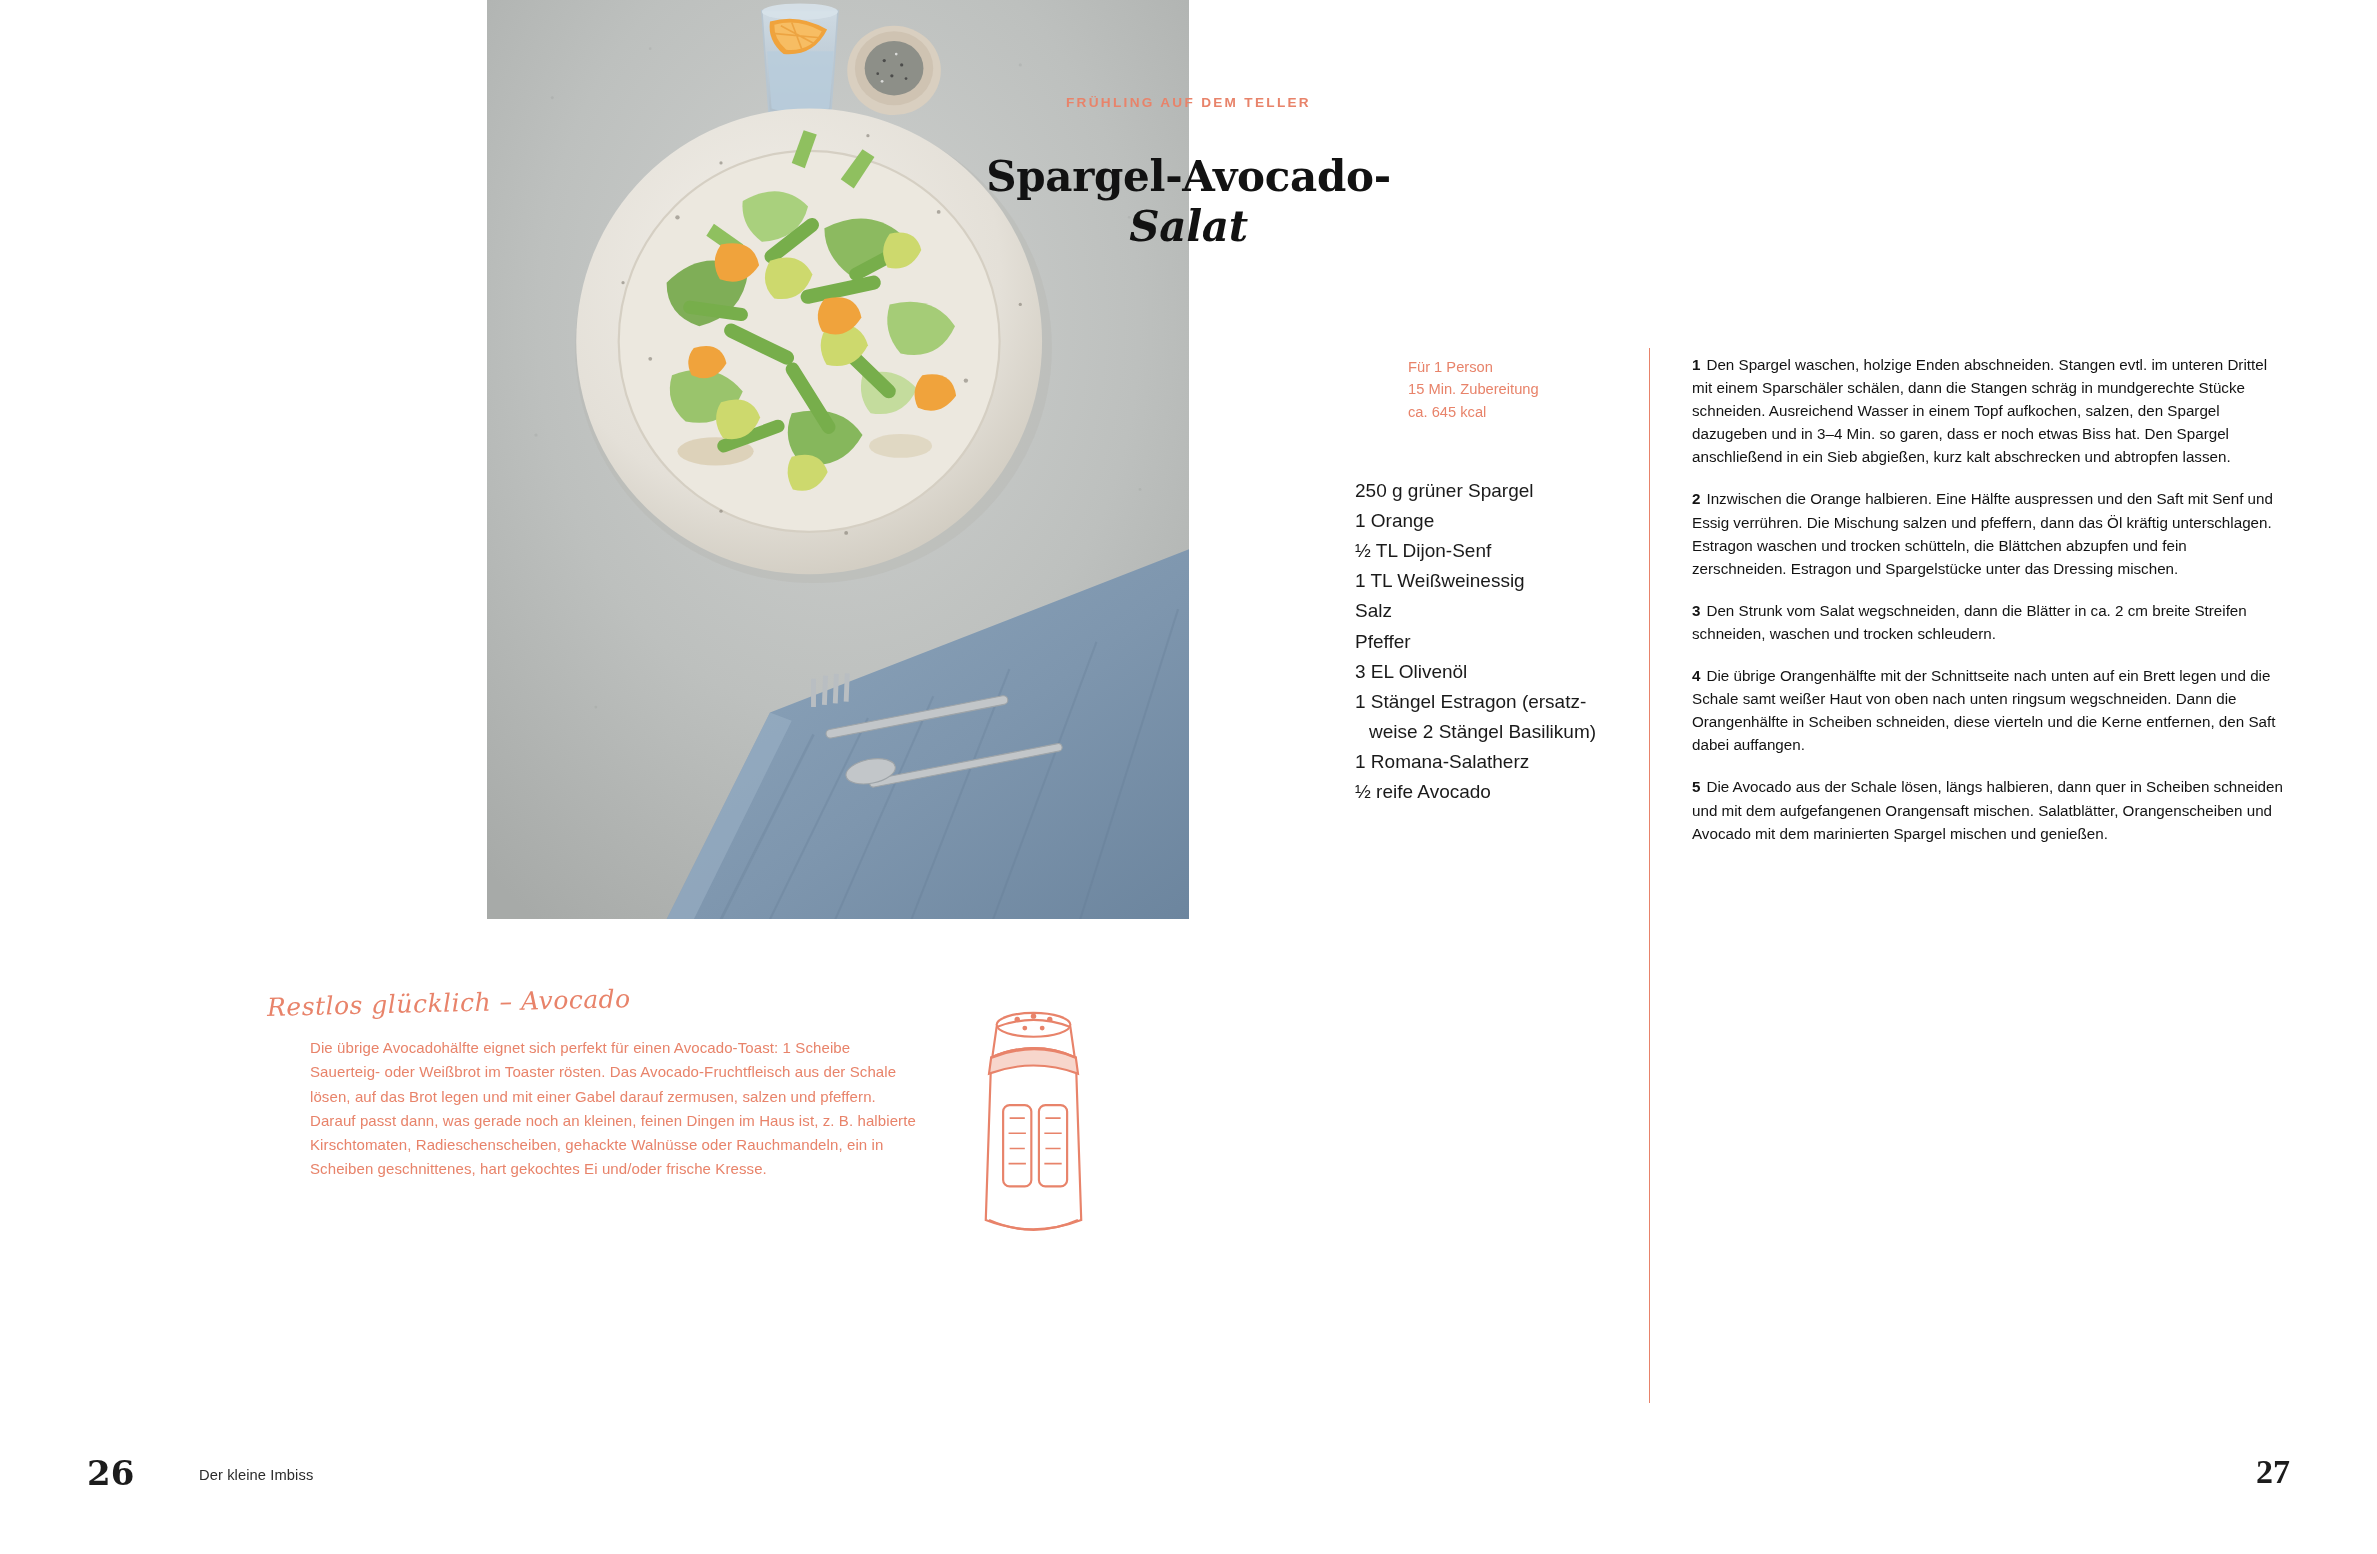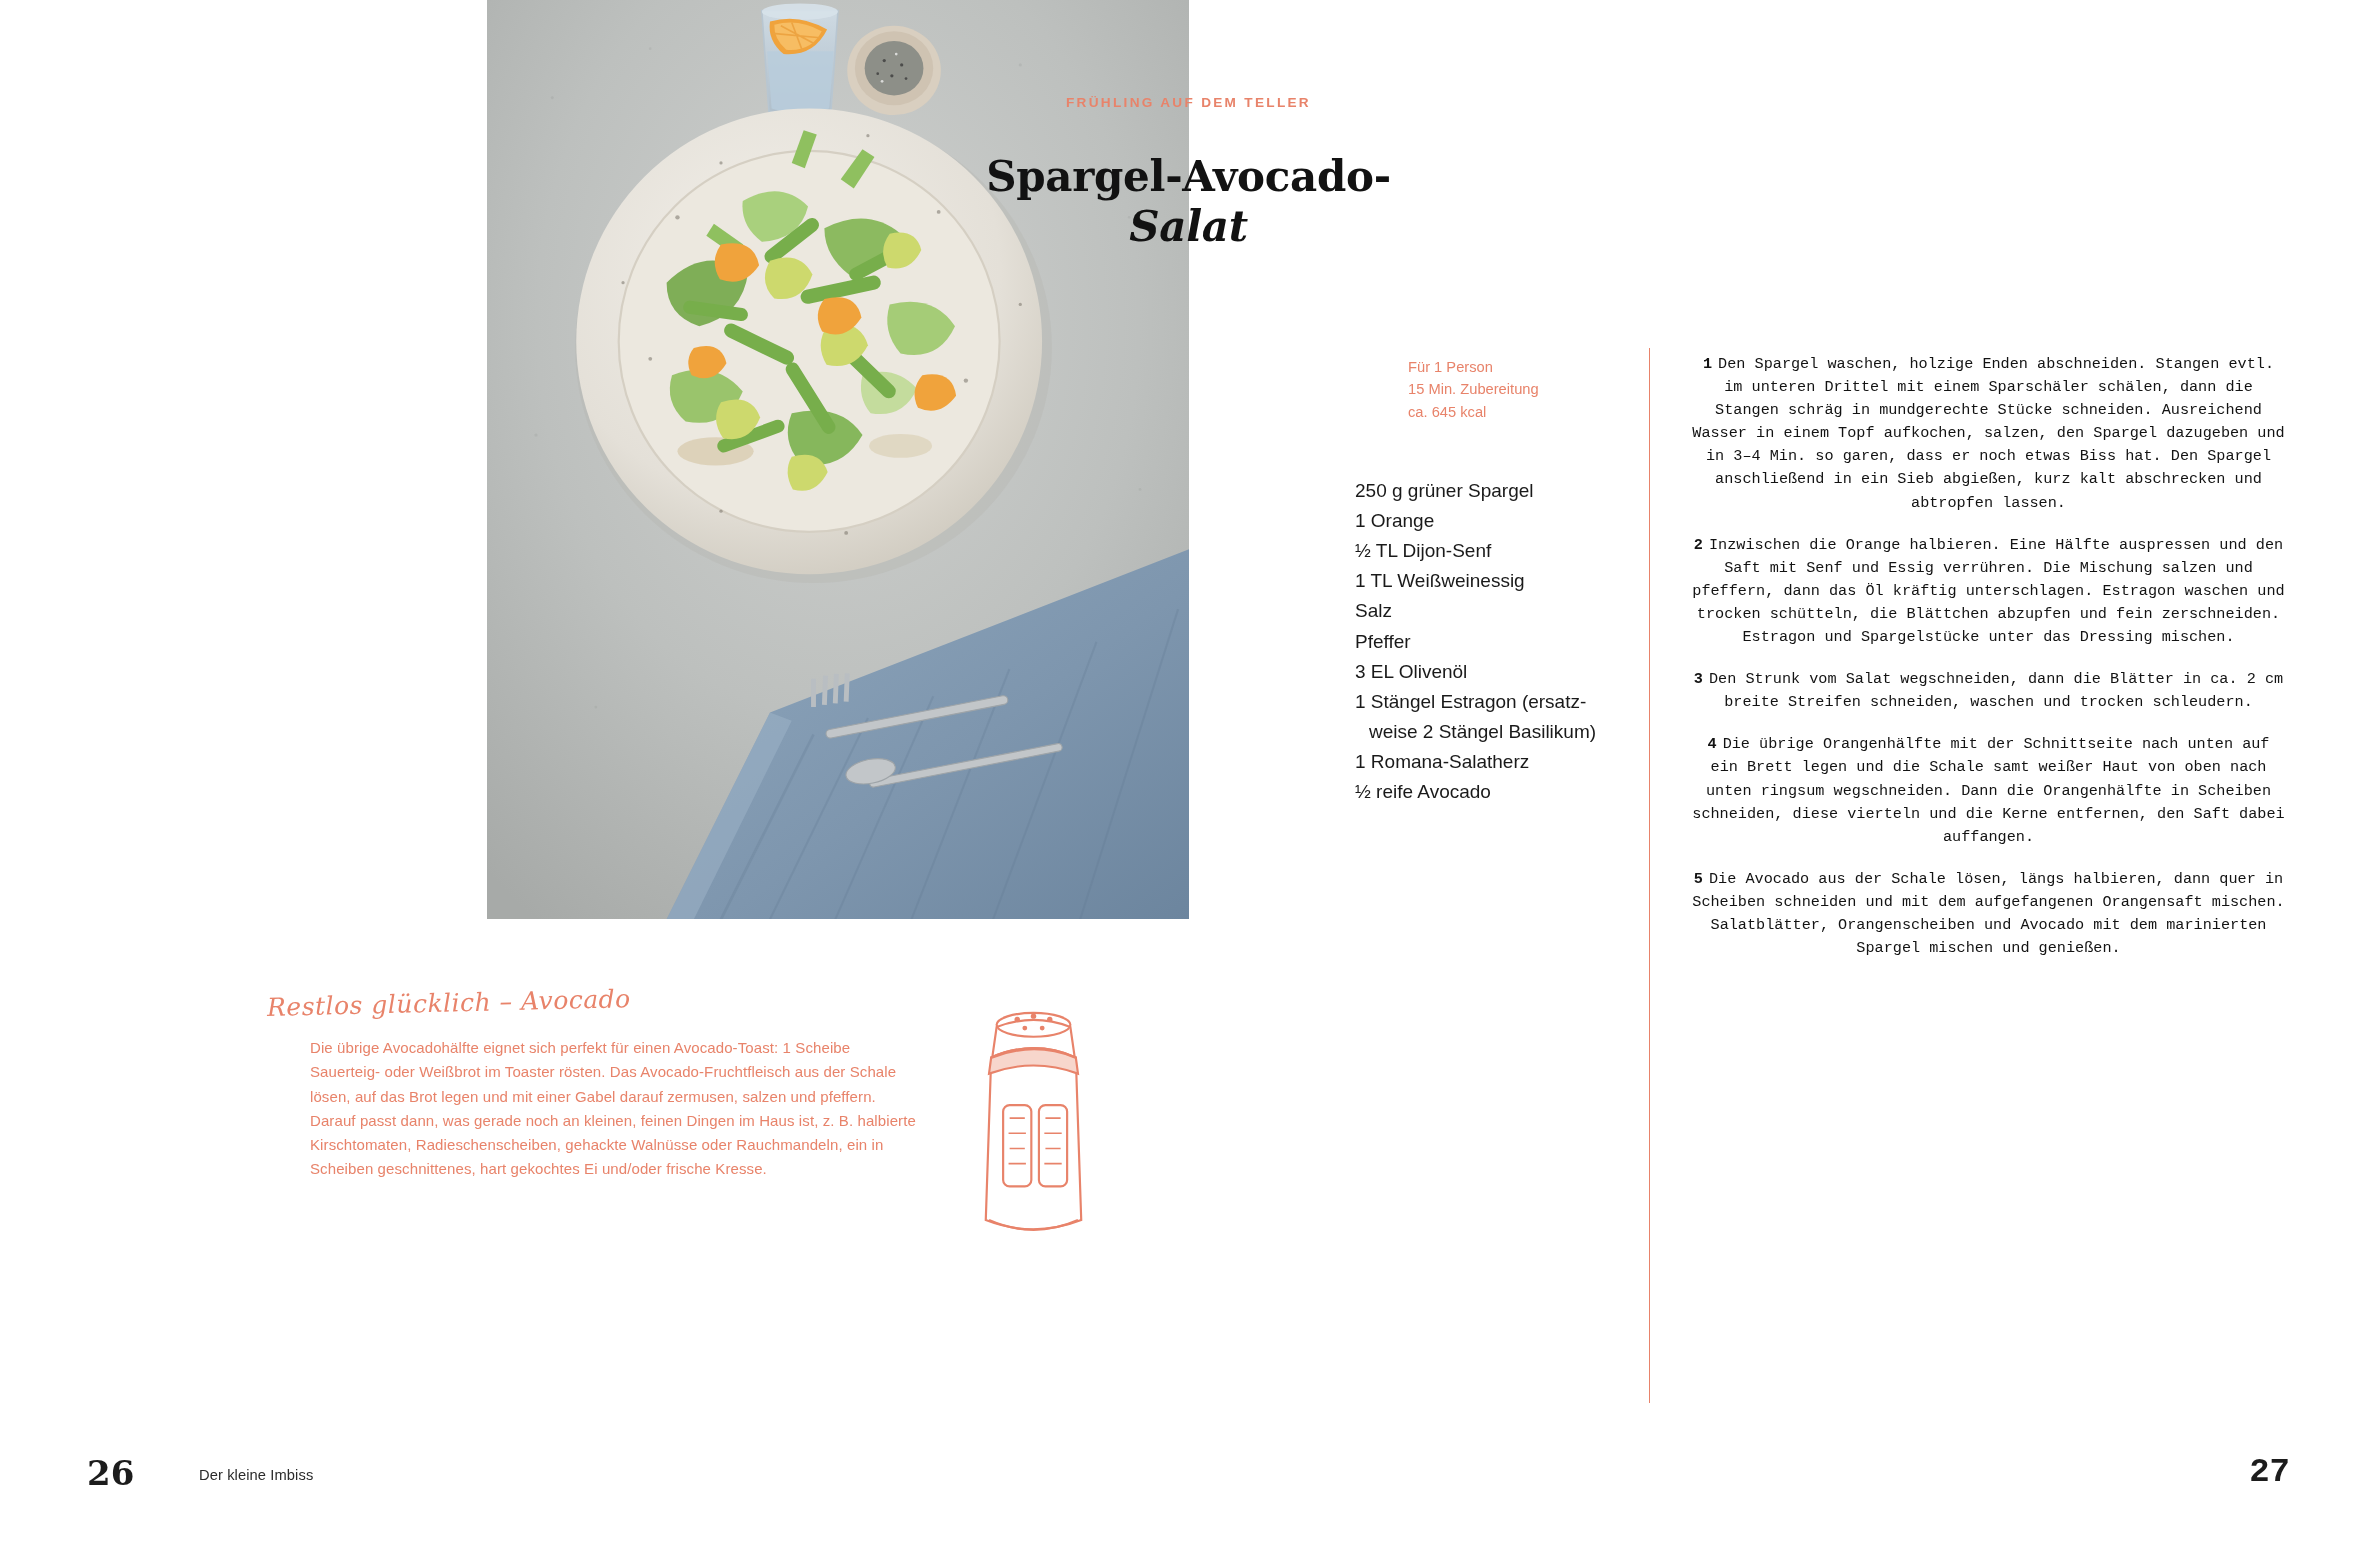--- a/index.html
+++ b/index.html
@@ -133,35 +133,35 @@
     left: 1649px; top: 348px;
     width: 1.1px; height: 1055px;
     background: #e8836a;
   }
 
   
   #steps {
     position: absolute;
     left: 1692px; top: 353px;
     width: 593px;
-    font-family: Liberation Mono, monospace;
+    font-family: Liberation Sans, sans-serif;
     font-size: 15.2px;
     line-height: 1.52;
     color: #131313;
-    text-align: center;
+    text-align: left;
   }
   #steps p { margin: 0 0 19px 0; }
   #steps p:last-child { margin-bottom: 0; }
   #steps .num { font-weight: bold; padding-right: 6px; }
 
   
   #page-number-right {
     position: absolute;
     right: 87px; top: 1453px;
-    font-family: Liberation Mono, monospace;
+    font-family: Liberation Serif, serif;
     font-weight: bold;
     font-size: 34px;
     color: #1c1c1c;
   }
 </style>
 </head>
 <body>
 
 <div id="left-page">
 

